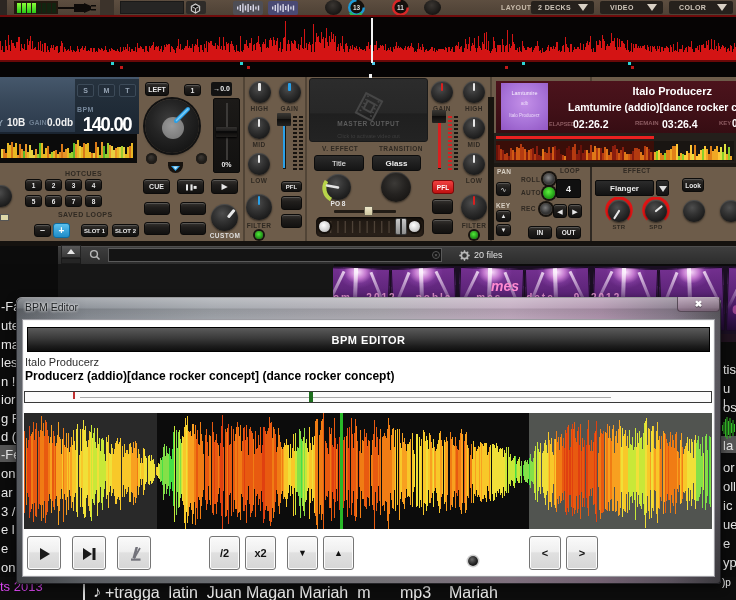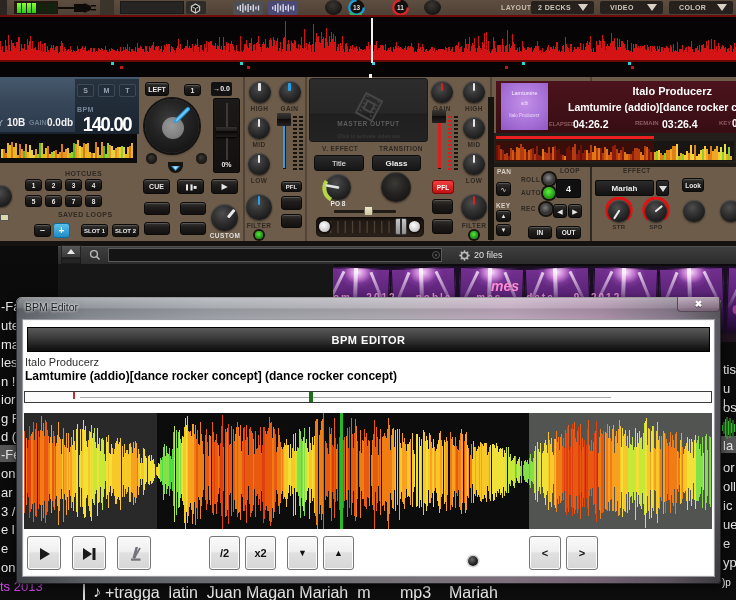--- a/index.html
+++ b/index.html
@@ -279,21 +279,21 @@
 <div class="lbl" style="left:461px;top:222px;width:26px;text-align:center;font-size:6.5px">FILTER</div>
 <div class="ab" style="left:470px;top:231px;width:8px;height:8px;border-radius:50%;background:radial-gradient(circle at 45% 40%,#52e83a,#1a8812 70%);box-shadow:0 0 0 2px #17130f"></div>
 <div class="ab" style="left:496px;top:81px;width:240px;height:52px;background:linear-gradient(180deg,#4c131c 0%,#401017 60%,#360d13 100%)"></div>
 <div class="ab" style="left:501px;top:83px;width:47px;height:47px;background:radial-gradient(circle at 50% 42%,#c490e8 0%,#a873d8 55%,#9257c4 100%)"></div>
 <div class="ab" style="left:501px;top:90px;width:47px;text-align:center;color:#f8f0ff;font-size:5.5px">Lamtumire</div>
 <div class="ab" style="left:501px;top:101px;width:47px;text-align:center;color:#ead8f8;font-size:4.5px">adb</div>
 <div class="ab" style="left:501px;top:113px;width:47px;text-align:center;color:#ead8f8;font-size:4.5px">Italo Producerz</div>
 <div class="ab" style="left:556px;top:85px;width:156px;text-align:right;color:#fff;font-size:11px;font-weight:bold">Italo Producerz</div>
 <div class="ab" style="left:568px;top:101px;width:168px;text-align:left;color:#fff;font-size:10.5px;font-weight:bold;white-space:nowrap;overflow:hidden">Lamtumire (addio)[dance rocker c</div>
 <div class="ab" style="left:549px;top:121px;color:#8d5c62;font-size:5.5px;font-weight:bold">ELAPSED</div>
-<div class="ab" style="left:573px;top:118px;color:#fff;font-size:10.5px;font-weight:bold">04:26.2</div>
+<div class="ab" style="left:573px;top:118px;color:#fff;font-size:10.5px;font-weight:bold">02:26.2</div>
 <div class="ab" style="left:635px;top:120px;color:#8d5c62;font-size:6px;font-weight:bold">REMAIN</div>
 <div class="ab" style="left:662px;top:118px;color:#fff;font-size:10.5px;font-weight:bold">03:26.4</div>
 <div class="ab" style="left:719px;top:120px;color:#8d5c62;font-size:6px;font-weight:bold">KEY</div>
 <div class="ab" style="left:732px;top:118px;color:#fff;font-size:10px;font-weight:bold">0</div>
 <svg width="242" height="30" style="position:absolute;left:494px;top:133px" shape-rendering="crispEdges">
       <rect width="242" height="30" fill="#241f1b"></rect>
       <rect x="2" y="8" width="158" height="20" fill="#3a0e08"></rect>
       <rect x="160" y="8" width="80" height="20" fill="#191512"></rect>
       <path d="M3,27V11.9 M63,27V16.5 M65,27V15.9 M67,27V21.0 M73,27V14.8 M75,27V13.3 M77,27V16.5 M87,27V11.8 M159,27V19.4" stroke="#6a1208" stroke-width="1.6" fill="none"></path>
       <path d="M5,27V12.3 M9,27V16.6 M15,27V22.7 M21,27V18.7 M33,27V19.2 M39,27V15.3 M43,27V13.2 M45,27V21.6 M47,27V22.5 M57,27V19.9 M61,27V13.1 M83,27V20.7 M85,27V17.4 M89,27V20.4 M91,27V16.7 M107,27V15.3 M119,27V13.0 M121,27V11.6 M129,27V14.4 M139,27V17.9 M155,27V15.7" stroke="#8a1d0e" stroke-width="1.6" fill="none"></path>
@@ -321,21 +321,21 @@
 <div class="lbl" style="left:521px;top:205px;font-size:6.5px">REC</div>
 <div class="ab" style="left:540px;top:203px;width:12px;height:12px;border-radius:50%;background:radial-gradient(circle at 45% 40%,#7a7a7a,#333 55%);box-shadow:0 0 0 2px #17130f"></div>
 <div class="lbl" style="left:560px;top:167px;font-size:6.5px">LOOP</div>
 <div class="ab" style="left:556px;top:179px;width:25px;height:19px;background:#101010;border:1px solid #060606;border-radius:2px;color:#eee;font-size:9px;font-weight:bold;text-align:center;line-height:18px">4</div>
 <div class="btn" style="left:553px;top:204px;width:14px;height:14px;font-size:7px;line-height:13px">◀</div>
 <div class="btn" style="left:568px;top:204px;width:14px;height:14px;font-size:7px;line-height:13px">▶</div>
 <div class="btn" style="left:528px;top:226px;width:24px;height:13px;font-size:6.5px;font-weight:bold;line-height:12px">IN</div>
 <div class="btn" style="left:556px;top:226px;width:25px;height:13px;font-size:6.5px;font-weight:bold;line-height:12px">OUT</div>
 <div class="ab" style="left:590px;top:167px;width:1.5px;height:74px;background:#2e2822"></div>
 <div class="lbl" style="left:623px;top:167px;font-size:6.5px">EFFECT</div>
-<div class="ab" style="left:595px;top:180px;width:59px;height:16px;background:linear-gradient(180deg,#2b2b2b,#121212);border:1px solid #0b0b0b;border-radius:2px;color:#eee;font-size:8px;font-weight:bold;text-align:center;line-height:15px">Mariah</div>
+<div class="ab" style="left:595px;top:180px;width:59px;height:16px;background:linear-gradient(180deg,#2b2b2b,#121212);border:1px solid #0b0b0b;border-radius:2px;color:#eee;font-size:8px;font-weight:bold;text-align:center;line-height:15px">Flanger</div>
 <div class="ab" style="left:656px;top:180px;width:13px;height:16px;background:linear-gradient(180deg,#2b2b2b,#121212);border:1px solid #0b0b0b;border-radius:2px"></div>
 <div class="ab" style="left:658.5px;top:185.5px;width:0;height:0;border-left:4px solid transparent;border-right:4px solid transparent;border-top:6px solid #ddd"></div>
 <div class="btn" style="left:682px;top:178px;width:22px;height:14px;font-size:6.5px;font-weight:bold;line-height:13px">Look</div>
 <svg class="ab" style="left:605px;top:197px" width="28" height="28">
       <path d="M5.8 22.2 A 12.2 12.2 0 1 1 22.2 22.2" fill="none" stroke="#e01414" stroke-width="3.2"></path>
     </svg>
 <div class="knob" style="left:608px;top:200px;width:22px;height:22px"></div>
 <svg class="ab" style="left:608px;top:200px" width="22" height="22">
       <line x1="11" y1="11" x2="6.5" y2="18" stroke="#e8e8e8" stroke-width="2.2" stroke-linecap="round"></line>
     </svg>
@@ -488,21 +488,21 @@
 background:linear-gradient(90deg,#60646a 0%,#8a8f96 10%,#a2a6ac 28%,#b2aeb6 52%,#c2abc0 70%,#b095ae 83%,#8a7d8e 93%,#5a585e 100%);
 box-shadow:0 3px 10px rgba(0,0,0,.6),inset 0 1px 0 rgba(255,255,255,.5),inset 0 0 0 1px rgba(35,35,40,.85)"></div>
 <div class="ab" style="left:17px;top:298px;width:703px;height:21px;border-radius:6px 6px 0 0;background:linear-gradient(180deg,rgba(255,255,255,.28),rgba(255,255,255,.06) 48%,rgba(0,0,0,.10) 52%,rgba(0,0,0,.02))"></div>
 <div class="ab" style="left:16px;top:306px;width:705px;height:278px;background:linear-gradient(180deg,rgba(0,0,0,0),rgba(0,0,0,.12) 70%,rgba(0,0,0,.35) 97%);border-radius:0 0 4px 4px"></div>
 <div class="ab" style="left:25px;top:301px;color:#1c1f22;font-size:10.5px;text-shadow:0 0 3px rgba(255,255,255,.8),0 0 3px rgba(255,255,255,.8)">BPM Editor</div>
 <div class="ab" style="left:677px;top:297px;width:43px;height:15px;background:linear-gradient(180deg,rgba(220,190,215,.5),rgba(150,110,140,.45));border:1px solid rgba(60,50,60,.75);border-top:none;border-radius:0 0 4px 4px;color:#fff;font-weight:bold;font-size:9px;text-align:center;line-height:14px;text-shadow:0 1px 1px rgba(0,0,0,.5)">✖</div>
 <div class="ab" style="left:22px;top:319px;width:693px;height:258px;background:#f4f4f4;box-shadow:inset 0 0 0 1px #9a9aa0"></div>
 <div class="ab" style="left:24px;top:321px;width:689px;height:254px;background:#fff"></div>
 <div class="ab" style="left:27px;top:327px;width:683px;height:25px;background:linear-gradient(180deg,#5a5a5a 0%,#3a3a3a 45%,#1c1c1c 80%,#0e0e0e 100%);border:1px solid #000;color:#fff;font-size:11px;font-weight:bold;text-align:center;line-height:24px;letter-spacing:.5px">BPM EDITOR</div>
 <div class="ab" style="left:25px;top:356px;color:#2e2e2e;font-size:11px">Italo Producerz</div>
-<div class="ab" style="left:25px;top:369px;color:#000;font-size:12px;font-weight:bold">Lamtumire (addio)[dance rocker concept] (dance rocker concept)</div>
+<div class="ab" style="left:25px;top:369px;color:#000;font-size:12px;font-weight:bold">Producerz (addio)[dance rocker concept] (dance rocker concept)</div>
 <div class="ab" style="left:24px;top:391px;width:688px;height:12px;background:#fbfbfb;border:1px solid #3a3a3a"></div>
 <div class="ab" style="left:80px;top:396.5px;width:531px;height:1.5px;background:#a8a8a8"></div>
 <div class="ab" style="left:73px;top:392px;width:2px;height:7px;background:#c03030"></div>
 <div class="ab" style="left:309px;top:392px;width:3.5px;height:10px;background:#1e6e1e"></div>
 <svg width="688" height="116" style="position:absolute;left:24px;top:413px" shape-rendering="crispEdges">
       <rect width="688" height="116" fill="#0c0c0c"></rect>
       <rect x="0" y="0" width="133" height="116" fill="#292929"></rect>
       <rect x="505" y="0" width="183" height="116" fill="#53565331"></rect>
       <rect x="505" y="0" width="183" height="116" fill="#515450"></rect>
       <path d="M0.5,17.5V99.9 M9.5,8.9V108.5 M10.5,26.9V90.1 M11.5,16.0V102.8 M12.5,9.9V103.9 M14.5,17.9V96.3 M20.5,23.3V88.4 M21.5,7.4V110.0 M22.5,8.8V101.5 M23.5,16.8V98.8 M28.5,30.0V87.5 M29.5,17.8V94.0 M31.5,33.3V85.8 M172.5,26.0V95.1 M173.5,16.7V106.3 M181.5,22.2V87.3 M182.5,15.9V96.8 M183.5,29.2V90.5 M184.5,43.0V72.7 M188.5,9.0V100.0 M189.5,19.3V101.5 M191.5,27.1V90.9 M192.5,21.1V101.1 M193.5,30.4V88.8 M195.5,42.8V74.7 M199.5,33.6V77.8 M201.5,15.8V104.2 M202.5,18.6V102.5 M205.5,32.1V81.7 M206.5,31.1V80.1 M207.5,12.9V102.6 M209.5,16.4V98.5 M210.5,27.7V86.5 M213.5,9.0V103.6 M218.5,27.7V83.8 M219.5,14.8V97.8 M221.5,26.9V92.0 M222.5,11.9V109.5 M223.5,23.7V86.9 M224.5,41.7V72.5 M225.5,16.3V91.4 M226.5,14.3V104.3 M227.5,18.2V100.0 M228.5,19.5V98.4 M230.5,41.4V75.6 M231.5,17.6V103.8 M232.5,35.5V82.5 M233.5,35.1V80.5 M234.5,22.3V92.4 M235.5,32.3V86.4 M236.5,13.6V98.4 M237.5,39.7V77.8 M241.5,18.2V97.3 M242.5,21.2V92.7 M243.5,18.1V97.6 M244.5,14.8V98.1 M245.5,3.7V108.0 M246.5,9.6V112.8 M247.5,8.8V108.8 M250.5,16.3V98.7 M251.5,21.3V89.4 M252.5,38.9V77.0 M299.5,-2.2V118.5 M301.5,28.3V87.0 M302.5,29.7V82.5 M303.5,34.5V83.5 M304.5,40.9V78.1 M305.5,14.1V94.8 M307.5,14.7V108.0 M310.5,5.0V104.9 M313.5,30.9V88.4 M316.5,12.6V103.3 M317.5,30.0V89.5 M320.5,24.3V87.5 M323.5,15.4V104.1 M327.5,4.5V101.8 M328.5,20.7V89.6 M329.5,34.9V77.8 M330.5,20.2V102.5 M331.5,5.6V107.5 M333.5,27.7V86.2 M335.5,38.2V74.0 M340.5,15.7V93.3 M341.5,23.6V93.5 M342.5,19.5V95.8 M343.5,33.0V83.5 M344.5,27.4V85.2 M349.5,20.8V96.8 M350.5,6.7V119.5 M351.5,33.8V78.5 M352.5,14.1V98.0 M353.5,23.5V89.6 M355.5,26.0V88.4 M432.5,33.0V80.2 M433.5,35.8V83.2 M440.5,28.2V90.2 M538.5,33.2V79.9 M539.5,24.7V87.4 M541.5,17.4V98.6 M544.5,12.1V99.4 M547.5,15.7V94.4 M549.5,15.9V94.8 M550.5,9.1V101.2 M551.5,25.0V96.7 M552.5,29.4V83.2 M553.5,17.7V99.6 M556.5,10.9V106.1 M558.5,24.6V93.6 M559.5,34.4V84.9 M564.5,7.2V102.9 M565.5,32.3V82.6 M566.5,38.1V75.8 M567.5,27.3V83.4 M568.5,38.3V75.2 M569.5,28.9V92.2 M571.5,18.2V100.8 M577.5,20.1V99.7 M578.5,20.5V99.8 M579.5,18.2V99.2 M641.5,20.6V99.5 M644.5,33.1V86.6" stroke="#e85a10" stroke-width="1" fill="none"></path>

